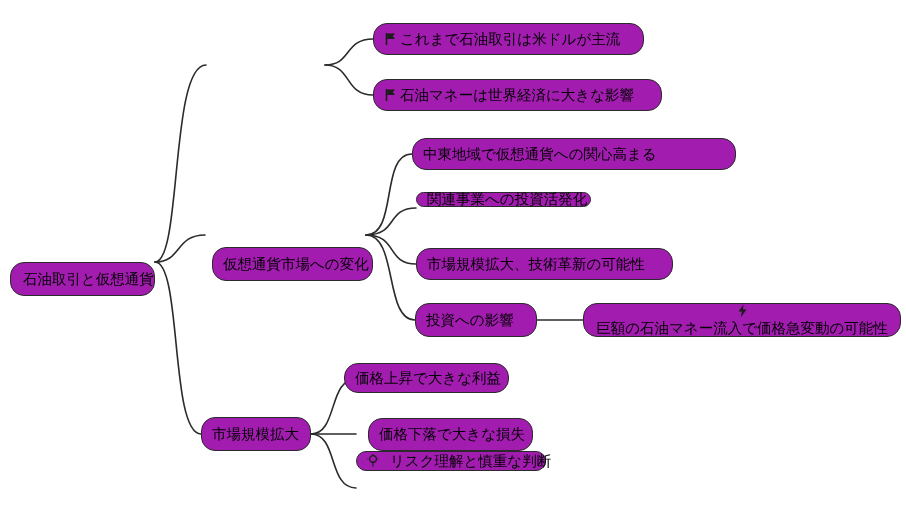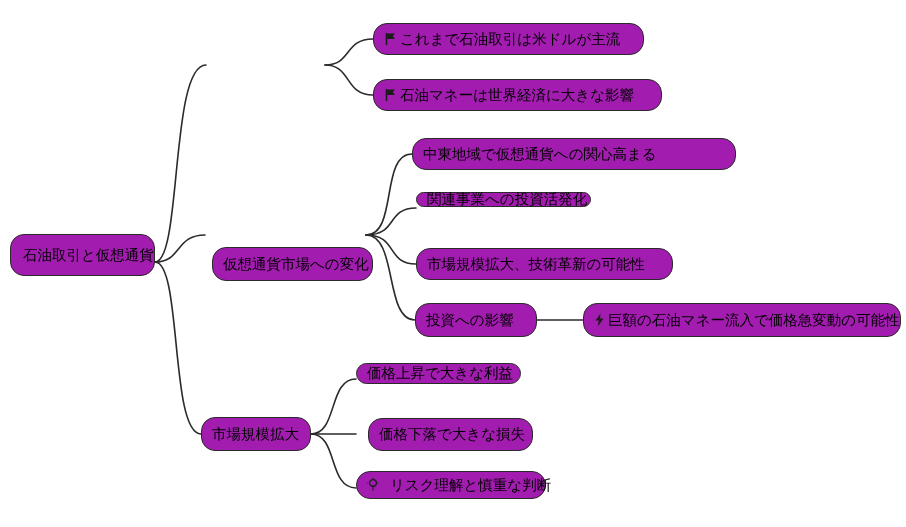--- a/index.html
+++ b/index.html
@@ -43,21 +43,21 @@
     <path d="M366,235 C398,235 380,154 412,154"></path>
     <path d="M366,235 C398,235 386,208 416,208"></path>
     <path d="M366,235 C398,235 386,264 416,264"></path>
     <path d="M366,235 C398,235 384,320 415,320"></path>
     <path d="M537,320 L583,320"></path>
     <path d="M311,434 C338,434 328,379 356,379"></path>
     <path d="M311,434 L356,434"></path>
     <path d="M311,434 C338,434 328,488 356,488"></path>
   </svg>
 
-  <div class="node" style="left:10px;top:234px;width:145px;height:42px;padding-left:12px;">
+  <div class="node" style="left:10px;top:262px;width:145px;height:34px;padding-left:12px;">
     <span>石油取引と仮想通貨</span>
   </div>
 
 
   <div class="node" style="left:373px;top:23px;width:271px;height:32px;">
     <span class="icon">
       <svg width="13" height="14" viewBox="0 0 13 14">
         <path d="M2.5 1 V13" stroke="#1c1c1c" stroke-width="1.6" fill="none"></path>
         <path d="M3.2 1.5 H11 L8.8 4.2 L11 7 H3.2 Z" fill="#1c1c1c"></path>
       </svg>
@@ -88,42 +88,42 @@
   </div>
 
   <div class="node" style="left:416px;top:248px;width:257px;height:32px;">
     <span>市場規模拡大、技術革新の可能性</span>
   </div>
 
   <div class="node" style="left:415px;top:303px;width:122px;height:34px;">
     <span>投資への影響</span>
   </div>
 
-  <div class="node" style="left:583px;top:303px;width:318px;height:34px;">
+  <div class="node" style="left:583px;top:303px;width:318px;height:34px;flex-direction:column;">
     <span class="icon">
       <svg width="11" height="14" viewBox="0 0 11 14">
         <path d="M6.5 0.5 L1.5 7.5 H4.8 L3.8 13.5 L9.5 5.5 H6 Z" fill="#1c1c1c"></path>
       </svg>
     </span>
     <span>巨額の石油マネー流入で価格急変動の可能性</span>
   </div>
 
   <div class="node" style="left:201px;top:417px;width:110px;height:34px;">
     <span>市場規模拡大</span>
   </div>
 
-  <div class="node" style="left:356px;top:363px;width:165px;height:21px;">
+  <div class="node" style="left:344px;top:363px;width:165px;height:30px;">
     <span>価格上昇で大きな利益</span>
   </div>
 
   <div class="node" style="left:368px;top:418px;width:165px;height:33px;">
     <span>価格下落で大きな損失</span>
   </div>
 
-  <div class="node" style="left:356px;top:471px;width:190px;height:28px;gap:11px;">
+  <div class="node" style="left:356px;top:451px;width:190px;height:20px;gap:11px;">
     <span class="icon">
       <svg width="12" height="14" viewBox="0 0 12 14">
         <circle cx="6" cy="5" r="3.4" fill="none" stroke="#1c1c1c" stroke-width="1.3"></circle>
         <path d="M4.6 8.2 H7.4 M4.9 10 H7.1 M5.3 11.8 H6.7" stroke="#1c1c1c" stroke-width="1.2" fill="none"></path>
         <path d="M6 0 V1 M1.2 5 H0.4 M11.6 5 H10.8" stroke="#1c1c1c" stroke-width="1.1" fill="none"></path>
       </svg>
     </span>
     <span>リスク理解と慎重な判断</span>
   </div>
 

